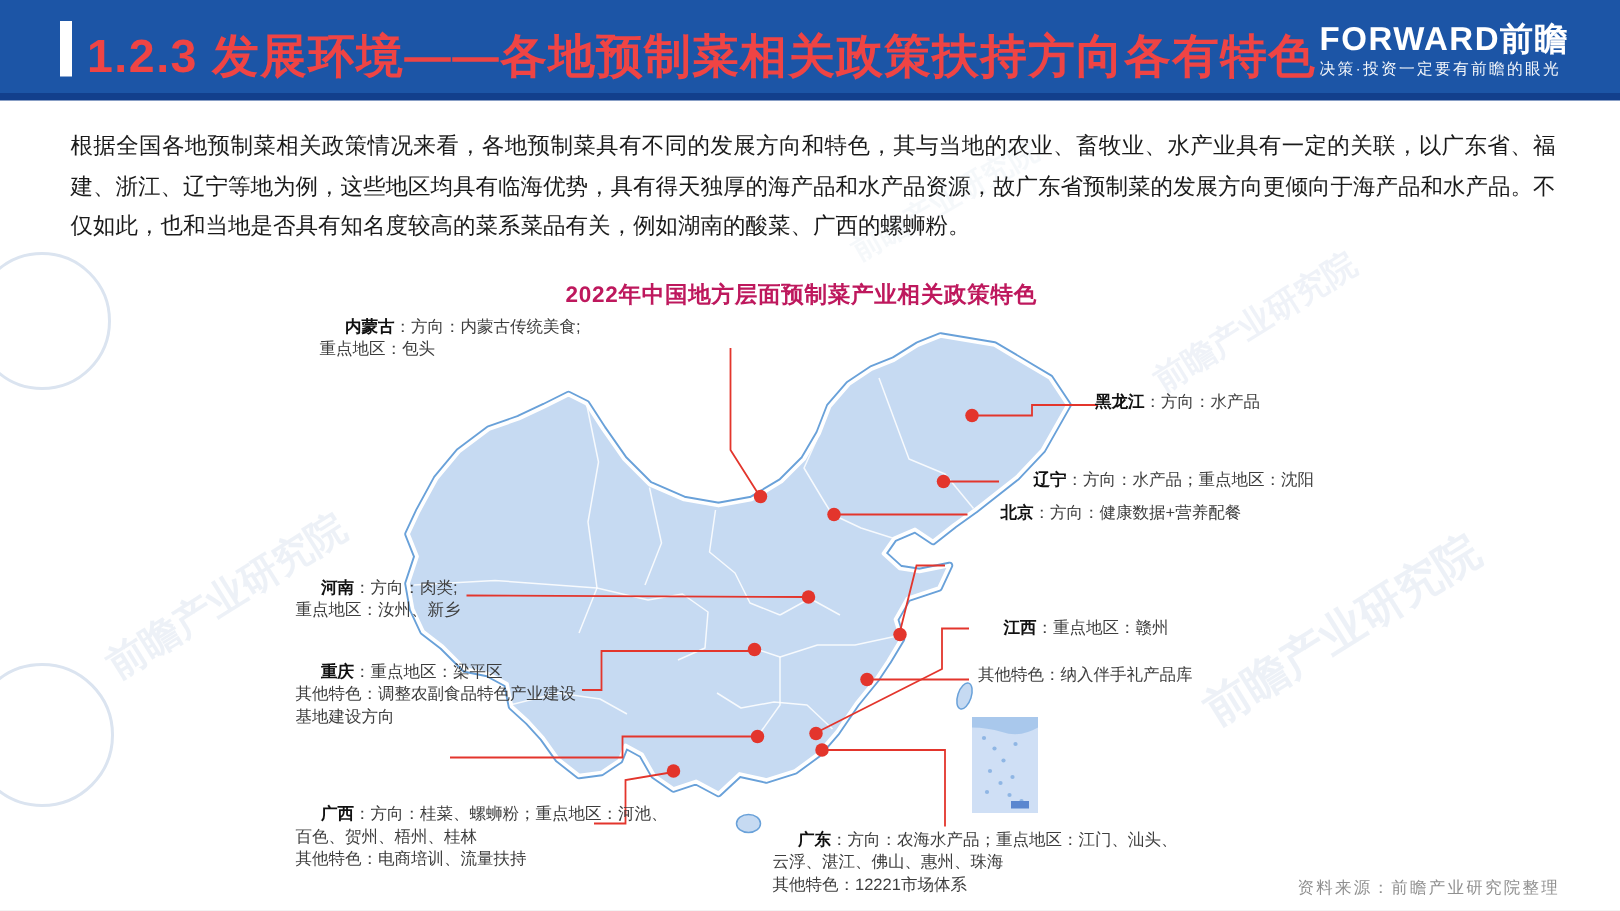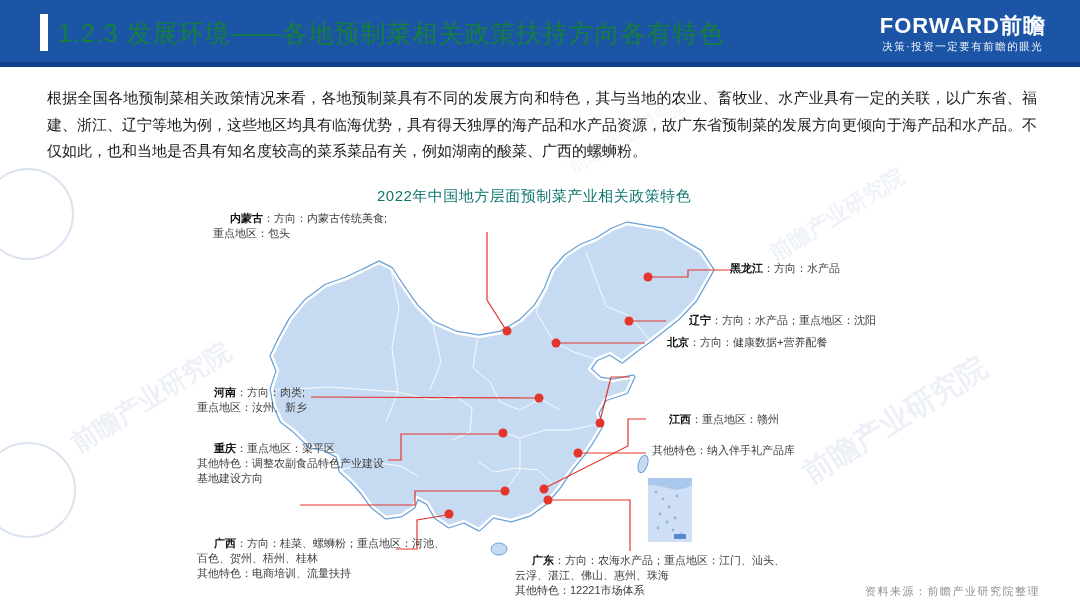--- a/index.html
+++ b/index.html
@@ -5,34 +5,34 @@
   html,body{margin:0;padding:0;background:#e9e9e9;}
   .slide{
     position:relative;width:1080px;height:607px;background:#ffffff;overflow:hidden;
     font-family:"Liberation Sans",sans-serif;margin:0 auto;
   }
   
   .header{position:absolute;left:0;top:0;width:1080px;height:62px;background:#1c55a6;}
   .header-strip{position:absolute;left:0;top:62px;width:1080px;height:5px;background:#123f8c;}
   .accent-bar{position:absolute;left:40px;top:14px;width:8px;height:37px;background:#ffffff;}
   .page-title{
-    position:absolute;left:58px;top:17px;font-size:25px;font-weight:normal;color:#15803d;
+    position:absolute;left:58px;top:17px;font-size:31px;font-weight:bold;color:#ef4444;
     letter-spacing:1px;white-space:nowrap;
   }
-  .logo{position:absolute;right:34px;top:12px;text-align:center;color:#ffffff;}
+  .logo{position:absolute;right:34px;top:12px;color:#ffffff;}
   .logo-main{font-size:22px;font-weight:bold;letter-spacing:1px;line-height:27px;}
   .logo-tag{font-size:10.5px;letter-spacing:1.5px;opacity:.95;line-height:14px;}
   
   .para{
     position:absolute;left:47px;top:85px;width:990px;font-size:15px;line-height:26.5px;
     color:#1a1a1a;text-align:justify;z-index:2;
   }
   
   .chart-title{
-    position:absolute;left:377px;top:187px;font-size:15px;font-weight:normal;color:#0f766e;
+    position:absolute;left:377px;top:187px;font-size:15px;font-weight:bold;color:#be185d;
     letter-spacing:.5px;z-index:3;white-space:nowrap;
   }
   
   .mlabel{position:absolute;font-size:11px;line-height:15px;color:#3d3d3d;white-space:nowrap;z-index:3;}
   .mlabel b{color:#111111;padding-left:17px;}
   
   .source{position:absolute;right:40px;top:584px;font-size:11px;color:#909090;letter-spacing:1.5px;z-index:3;}
   
   .wm{position:absolute;color:#a8bdd9;pointer-events:none;white-space:nowrap;z-index:0;font-weight:bold;}
   .wm-circle{position:absolute;border:2px solid #dbe4f0;border-radius:50%;z-index:0;}

